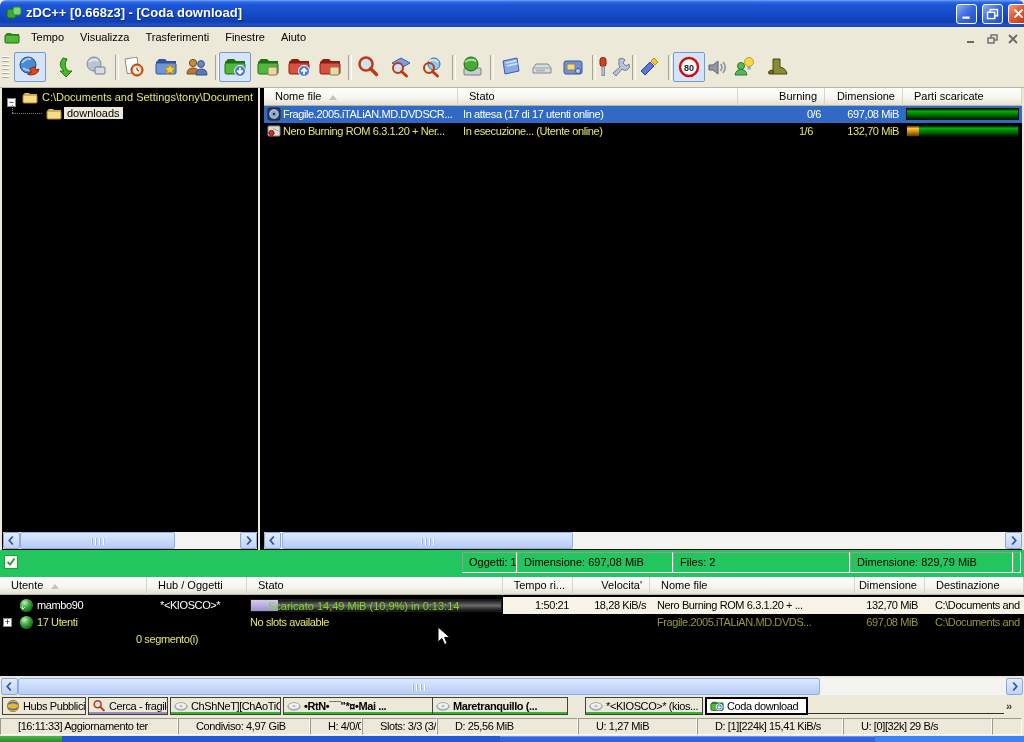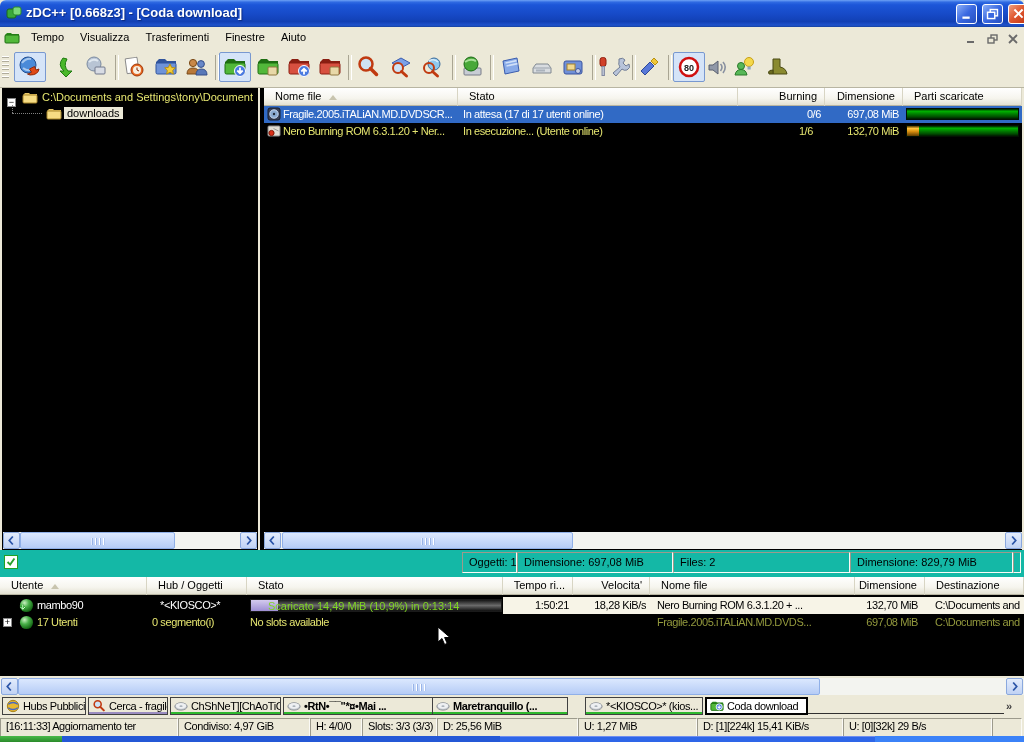--- a/index.html
+++ b/index.html
@@ -33,32 +33,32 @@
 .row{position:absolute;left:0;height:17px;line-height:17px;white-space:nowrap}
 .cell{position:absolute;top:0;height:17px;line-height:17px;overflow:hidden;box-sizing:border-box;letter-spacing:-0.4px}
 .cell.r{text-align:right}
 .ficon{position:absolute;top:1px;width:14px;height:14px}
 .bar{position:absolute;top:2px;height:12px;box-sizing:border-box;border:1px solid #031003;background:linear-gradient(180deg,#001c00 0%,#00b400 22%,#007e00 50%,#004d00 78%,#001800 100%)}
 .bar .dl{position:absolute;left:0;top:0;height:100%;background:linear-gradient(180deg,#503800 0%,#ffc23a 25%,#d88e10 55%,#5e3c00 100%)}
 .hscroll{position:absolute;height:17px;background:#f3f4f0}
 .sbtn{position:absolute;top:0;width:17px;height:17px;background:linear-gradient(180deg,#e3ecfc,#c0d2f4);border:1px solid #8aa8de;border-radius:2px;box-sizing:border-box}
 .sthumb{position:absolute;top:0;height:17px;background:linear-gradient(180deg,#dbe8fe,#b6ccf6);border:1px solid #90b0e8;border-radius:2px;box-sizing:border-box}
 .sgrip{position:absolute;left:50%;top:5px;width:13px;height:7px;transform:translateX(-50%);background:repeating-linear-gradient(90deg,#fff 0 1px,#98b4e8 1px 2px,transparent 2px 4px)}
-#qfooter{position:absolute;left:0;top:550px;width:1024px;height:27px;background:#14b8a6}
+#qfooter{position:absolute;left:0;top:550px;width:1024px;height:27px;background:#22c55e}
 .scell{position:absolute;top:2px;height:21px;line-height:19px;border:1px solid;border-color:#9c9a8c #fbfaf6 #fbfaf6 #9c9a8c;box-sizing:border-box;padding-left:6px;overflow:hidden;white-space:nowrap}
 #checkbox{position:absolute;left:4px;top:5px;width:14px;height:14px;background:#fff;border:1px solid #23a123;box-sizing:border-box}
 #transfers{position:absolute;left:0;top:577px;width:1024px;height:99px;background:#000}
 #hscroll2{position:absolute;left:0;top:678px;width:1024px;height:17px;background:#f3f4f0}
 #tabbar{position:absolute;left:0;top:697px;width:1024px;height:20px;background:#ece9d8}
 .tab{position:absolute;top:0;height:18px;background:#ece9d8;border:1px solid #404040;box-sizing:border-box;white-space:nowrap;overflow:hidden;letter-spacing:-0.4px;display:flex;align-items:center;padding:0 2px}
 .tab .ticn{display:inline-block;width:14px;height:14px;margin:0 3px 0 1px;flex:none}
 .tab.active{background:#fff;border:2px solid #000}
 .tab .ul{position:absolute;left:0;bottom:0;width:100%;height:2px}
 #statusbar{position:absolute;left:0;top:717px;width:1024px;height:19px;background:#ece9d8}
-.stcell{position:absolute;top:1px;height:24px;line-height:15px;border:1px solid;border-color:#9c9a8c #fbfaf6 #fbfaf6 #9c9a8c;box-sizing:border-box;padding-left:5px;overflow:hidden;white-space:nowrap;letter-spacing:-0.4px}
+.stcell{position:absolute;top:1px;height:17px;line-height:15px;border:1px solid;border-color:#9c9a8c #fbfaf6 #fbfaf6 #9c9a8c;box-sizing:border-box;padding-left:17px;overflow:hidden;white-space:nowrap;letter-spacing:-0.4px}
 #taskbar{position:absolute;left:0;top:736px;width:1024px;height:6px;background:#2458d6}
 .tseg{position:absolute;top:0;height:6px}
 .yellow{color:#e6e670}
 .treelabel{white-space:nowrap}
 #cursor{position:absolute;left:437px;top:626px;width:14px;height:21px;z-index:50}
 .expander{position:absolute;width:9px;height:9px;background:#fff;border:1px solid #888;box-sizing:border-box;line-height:7px;font-size:9px;text-align:center;color:#000}
 </style>
 </head>
 <body>
 
@@ -401,21 +401,21 @@
             <defs>
               <radialGradient id="og" cx="35%" cy="30%" r="75%">
                 <stop offset="0%" stop-color="#c8f0c0"></stop>
                 <stop offset="45%" stop-color="#48b048"></stop>
                 <stop offset="100%" stop-color="#0e5c0e"></stop>
               </radialGradient>
             </defs>
             <circle cx="8" cy="8" r="7" fill="url(#og)"></circle>
           </svg></span>
         <span class="cell" style="left: 37px; width: 108px; color: rgb(230, 230, 112);">17 Utenti</span>
-        <span class="cell" style="left: 152px; width: 94px; color: rgb(230, 230, 112);">0 segmento(i)</span>
+        <span class="cell" style="left: 136px; width: 94px; color: rgb(230, 230, 112); margin-top: 17px;">0 segmento(i)</span>
         <span class="cell" style="left: 250px; width: 250px; color: rgb(230, 230, 112);">No slots available</span>
         <span class="cell" style="left: 657px; width: 195px; color: rgb(147, 153, 61);">Fragile.2005.iTALiAN.MD.DVDS...</span>
         <span class="cell r" style="left: 855px; width: 63px; color: rgb(147, 153, 61);">697,08 MiB</span>
         <span class="cell" style="left: 935px; width: 89px; color: rgb(147, 153, 61);">C:\Documents and</span>
       </div>
     </div>
 </div>
 
 <div id="hscroll2">
   <span class="sbtn" style="left:1px"><svg viewBox="0 0 17 17">

